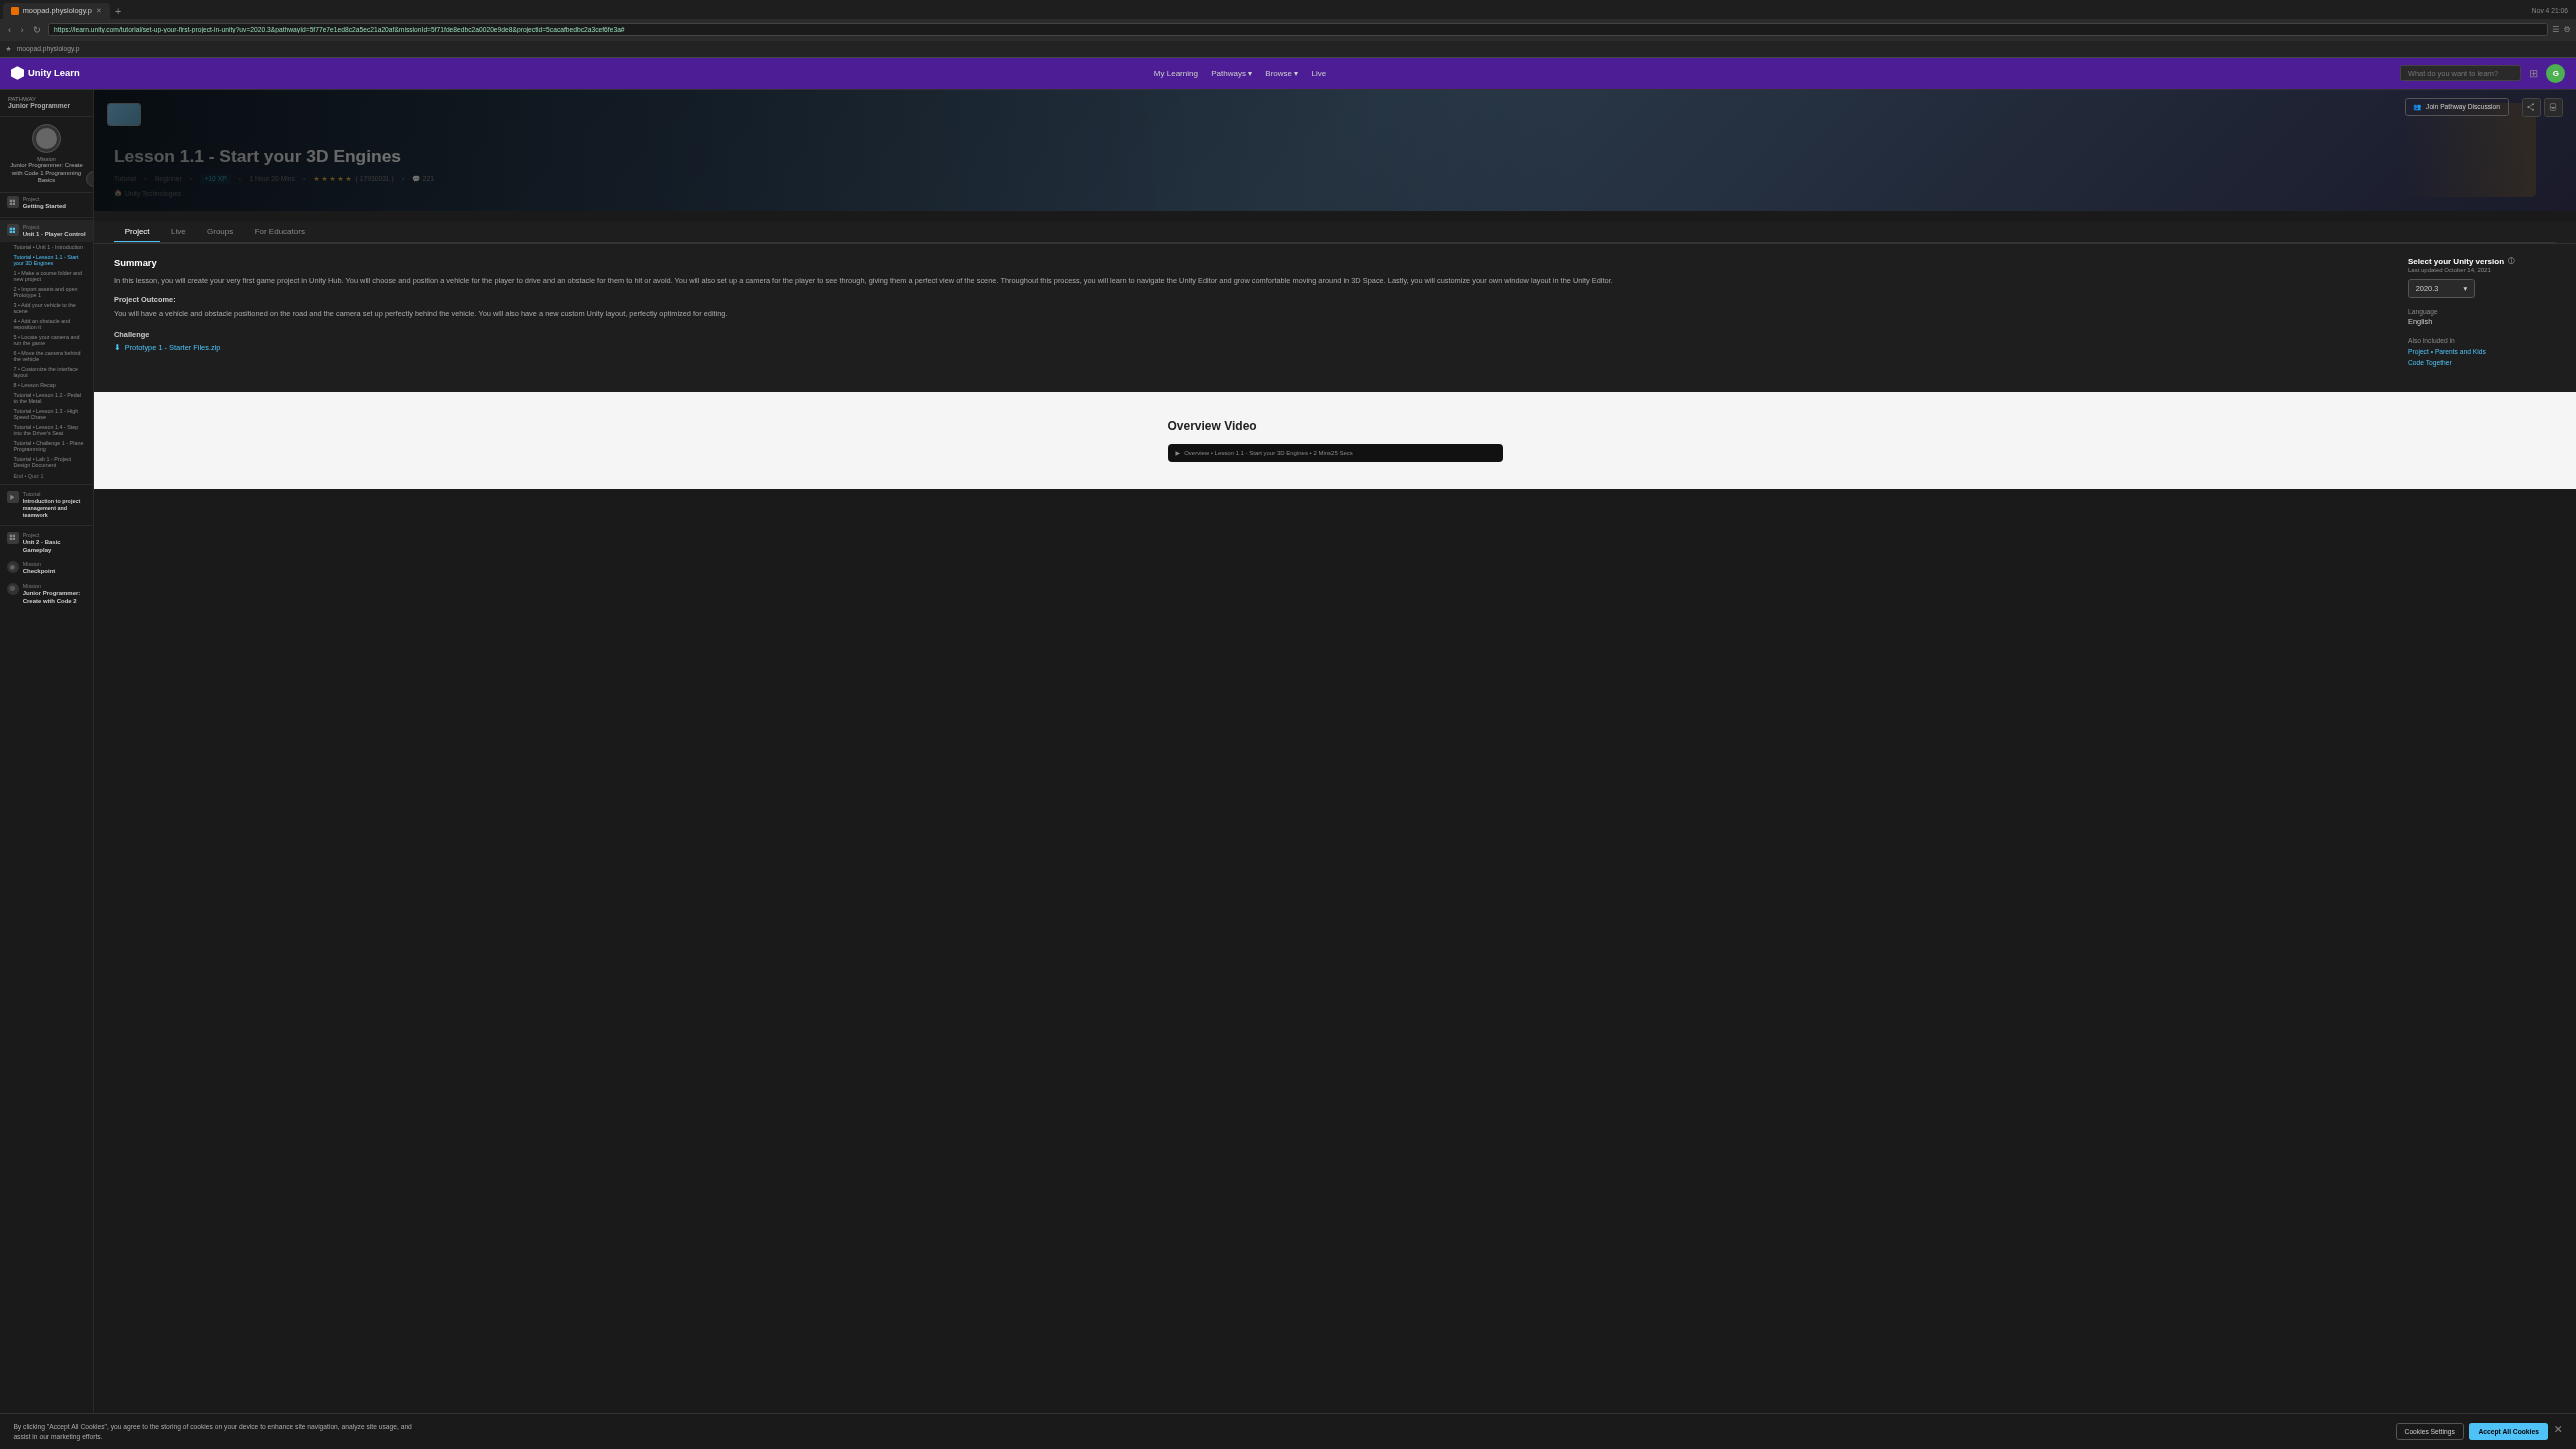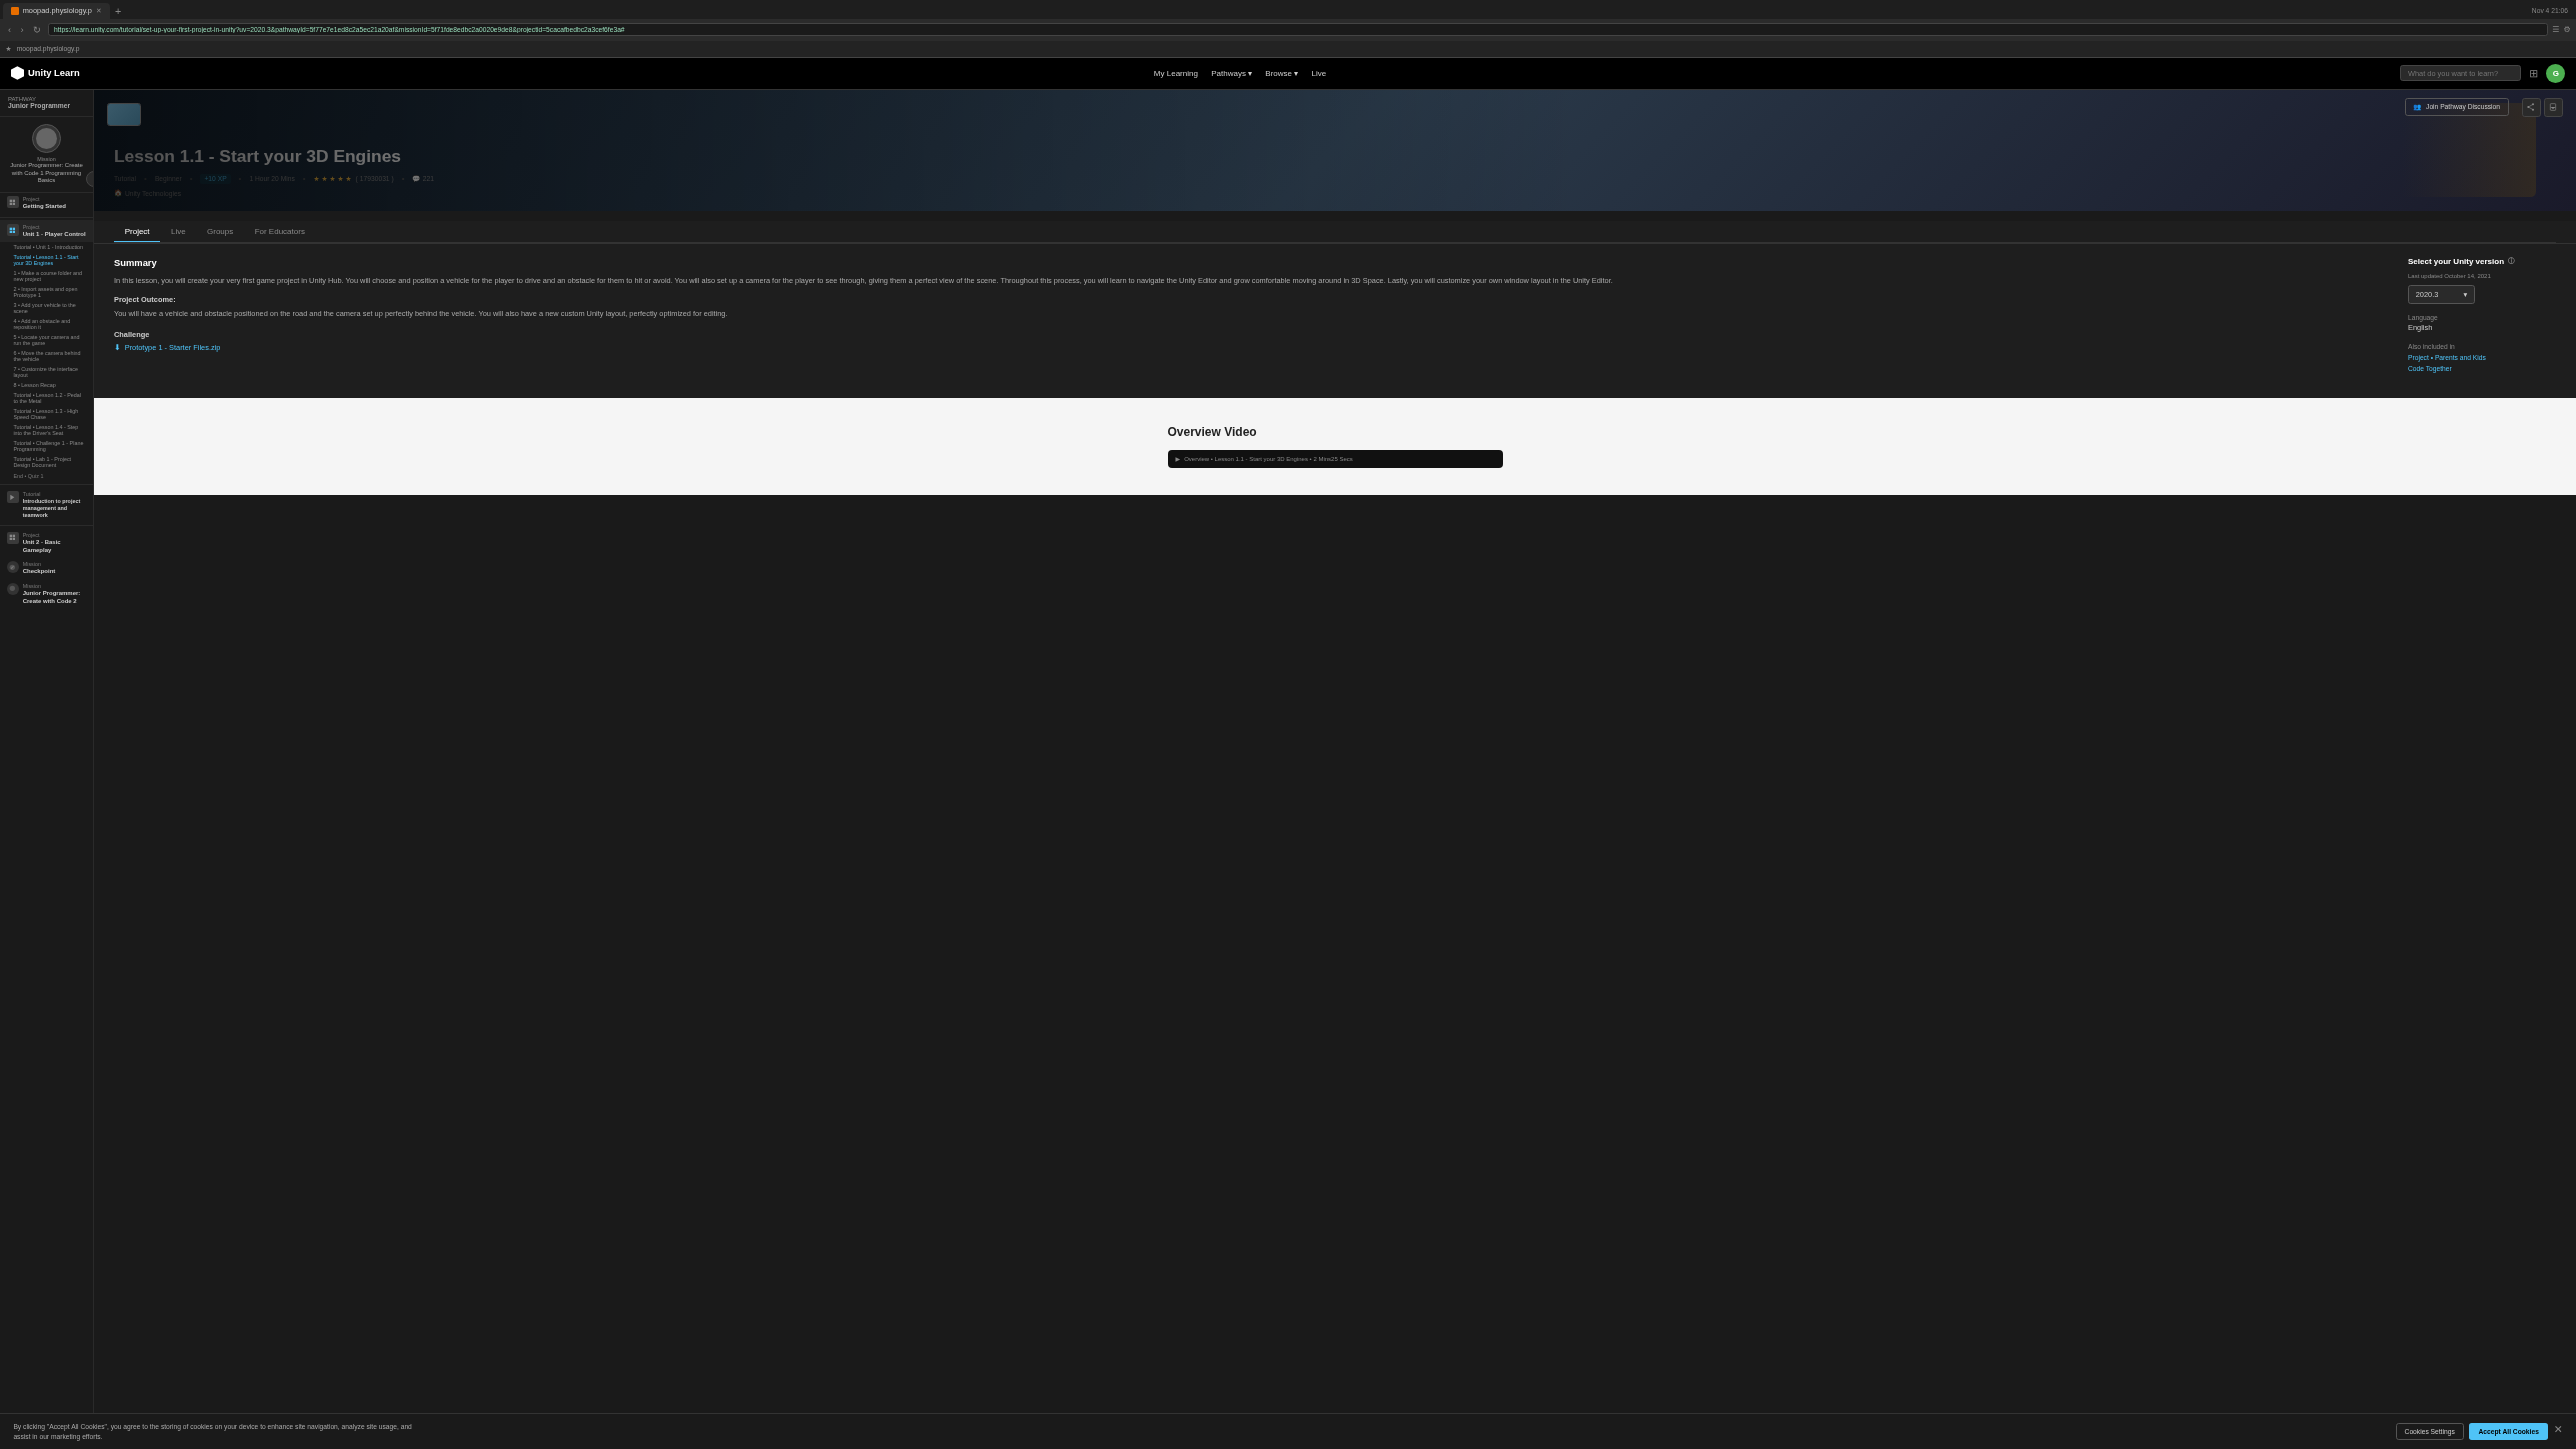--- a/index.html
+++ b/index.html
@@ -14,21 +14,21 @@
     .browser-address-bar { display: flex; align-items: center; padding: 2.7px 5.4px; gap: 4px; background: #2b2b2b; height: 21.5px; }
     .browser-nav-btn { color: #888; font-size: 9.4px; cursor: pointer; padding: 1.3px 2.7px; }
     .browser-url { flex: 1; background: #1a1a1a; border: 0.7px solid #444; border-radius: 2.7px; padding: 2px 5.4px; font-size: 7.4px; color: #9db; text-decoration: underline; }
     .browser-bookmarks { display: flex; align-items: center; gap: 2.7px; padding: 1.3px 5.4px; background: #232323; height: 16px; }
     .bookmark-item { font-size: 6.7px; color: #999; cursor: pointer; }
 
     
     .app { display: flex; flex-direction: column; height: calc(100vh - 56px); }
 
     
-    .top-nav { background: #000000; border-bottom: 0.7px solid #333; display: flex; align-items: center; justify-content: space-between; padding: 0 10.7px; height: 32px; flex-shrink: 0; gap: 20px; }
+    .top-nav { background: #4c1d95; border-bottom: 0.7px solid #333; display: flex; align-items: center; justify-content: space-between; padding: 0 10.7px; height: 32px; flex-shrink: 0; gap: 20px; }
     .unity-logo { display: flex; align-items: center; gap: 4px; color: #fff; font-size: 9.4px; font-weight: 600; }
     .unity-logo-icon { width: 13.4px; height: 13.4px; background: #fff; clip-path: polygon(50% 0%, 100% 25%, 100% 75%, 50% 100%, 0% 75%, 0% 25%); }
     .nav-links { display: flex; align-items: center; gap: 13.4px; }
     .nav-link { color: #ccc; font-size: 8px; cursor: pointer; display: flex; align-items: center; gap: 2px; }
     .nav-right { display: flex; align-items: center; gap: 8px; }
     .search-box { background: #2a2a2a; border: 0.7px solid #444; border-radius: 2.7px; padding: 2.7px 6.7px; font-size: 7.4px; color: #ccc; width: 121px; }
     .nav-icon-btn { color: #888; font-size: 10.7px; cursor: pointer; }
     .user-avatar { width: 19px; height: 19px; background: #4caf50; border-radius: 50%; display: flex; align-items: center; justify-content: center; color: #fff; font-size: 8px; font-weight: bold; cursor: pointer; }
 
     
@@ -413,21 +413,21 @@
               <h3 class="section-subtitle">Challenge</h3>
               <div class="material-link">
                 <span class="download-icon">⬇</span>
                 <span>Prototype 1 - Starter Files.zip</span>
               </div>
             </div>
           </div>
 
           <div class="content-sidebar">
             <div class="info-section">
-              <div style="font-size:8px; font-weight:600; color:#fff; margin-bottom:7px; display:flex; align-items:center; gap:4px;">
+              <div style="font-size:8px; font-weight:600; color:#fff; margin-bottom:1px; display:flex; align-items:center; gap:4px;">
                 <span>Select your Unity version</span>
                 <span style="color:#888; font-size:6.7px;">ⓘ</span>
               </div>
               <div style="font-size:6px; color:#888; margin-bottom:4px;">Last updated October 14, 2021</div>
               <div class="unity-version-select">
                 <span>2020.3</span>
                 <span>▾</span>
               </div>
             </div>
 

